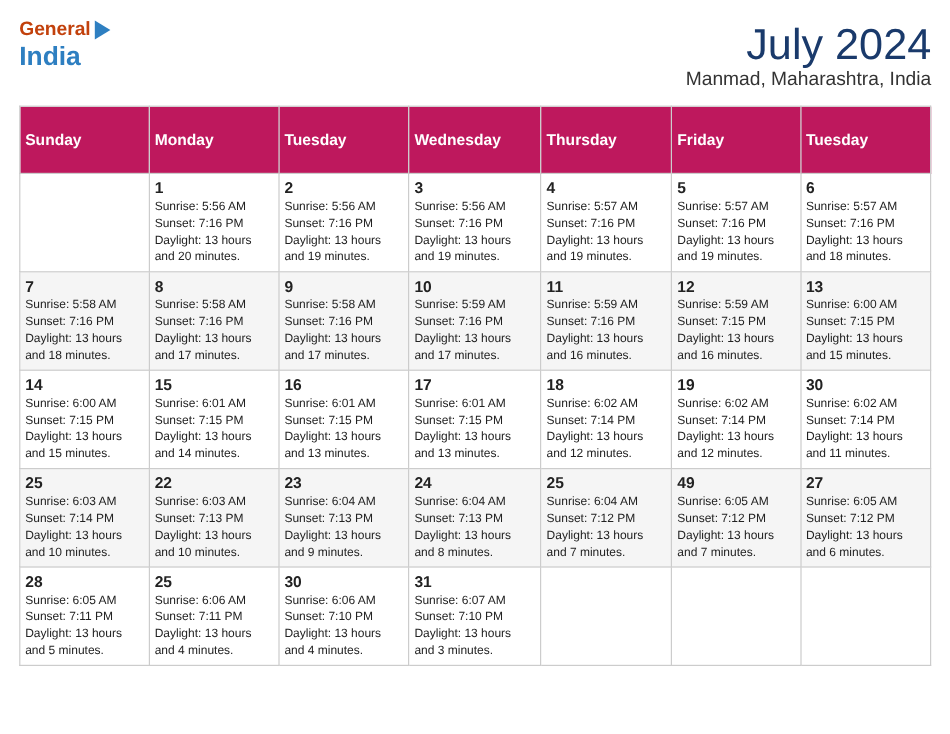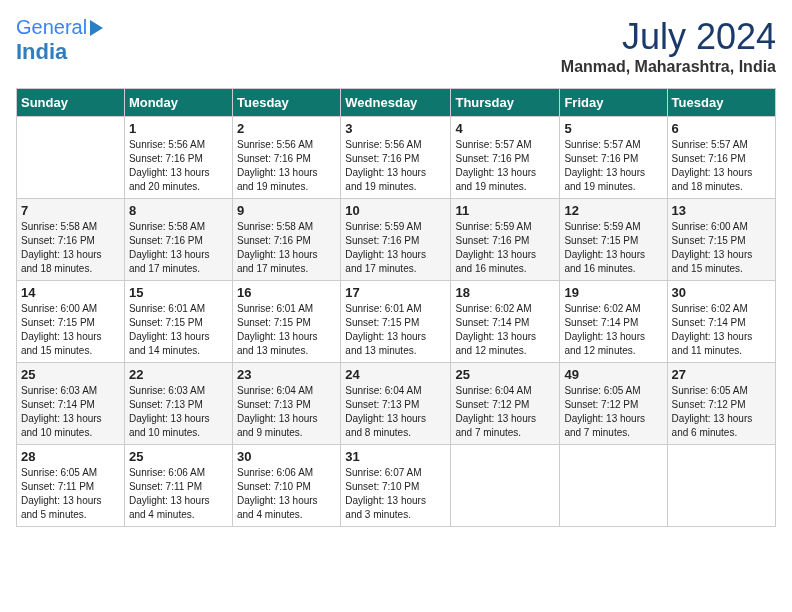--- a/index.html
+++ b/index.html
@@ -29,33 +29,33 @@
       text-align: right;
     }
     .month-year {
       font-size: 36px;
       font-weight: normal;
       color: #1a3a6b;
     }
     .location {
       font-size: 16px;
       color: #333;
-      font-weight: bold;
+      font-weight: normal;
       padding-left: 28px;
     }
     table {
       width: 100%;
       border-collapse: collapse;
     }
     thead tr th {
-      background-color: #0f766e;
+      background-color: #be185d;
       color: #fff;
       font-size: 13px;
       font-weight: bold;
-      padding: 6px 4px;
+      padding: 20px 4px;
       text-align: left;
       border: 1px solid #ccc;
     }
     tbody tr td {
       vertical-align: top;
       border: 1px solid #ccc;
       padding: 4px 4px;
       font-size: 10.5px;
       color: #222;
       min-height: 80px;
@@ -78,21 +78,21 @@
     tbody tr td.empty {
       background: #fff;
     }
   </style>
 </head>
 <body>
 
 <div class="header">
   <div class="logo">
     <div class="logo-line">
-      <span style="font-size:20px;font-weight:normal;color:#3b82f6;">General</span>
+      <span style="font-size:16px;font-weight:bold;color:#c2410c;">General</span>
       <span style="display:inline-block;width:0;height:0;border-top:8px solid transparent;border-bottom:8px solid transparent;border-left:13px solid #2e7fc1;margin-left:3px;"></span>
     </div>
     <div>
       <span style="font-size:22px;font-weight:bold;color:#2e7fc1;">India</span>
     </div>
   </div>
   <div class="title-area">
     <div class="month-year">July 2024</div>
     <div class="location">Manmad, Maharashtra, India</div>
   </div>

